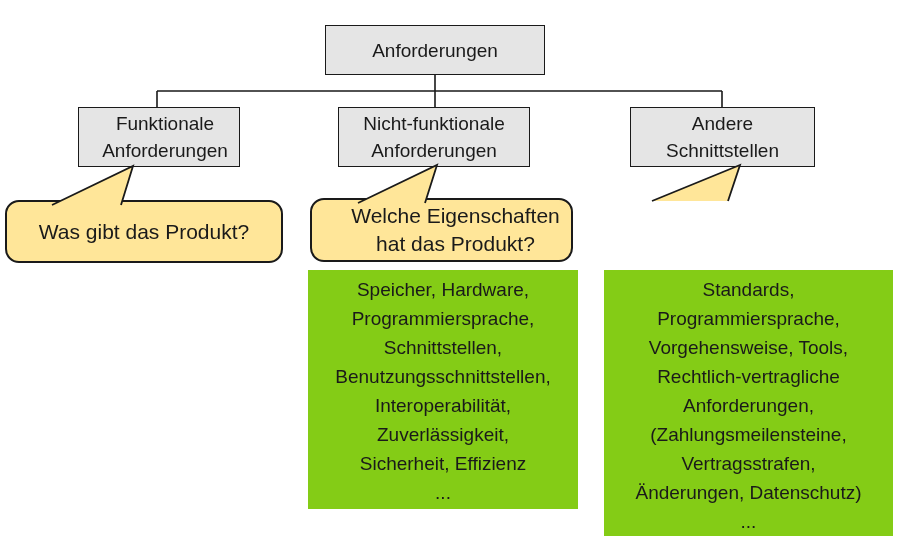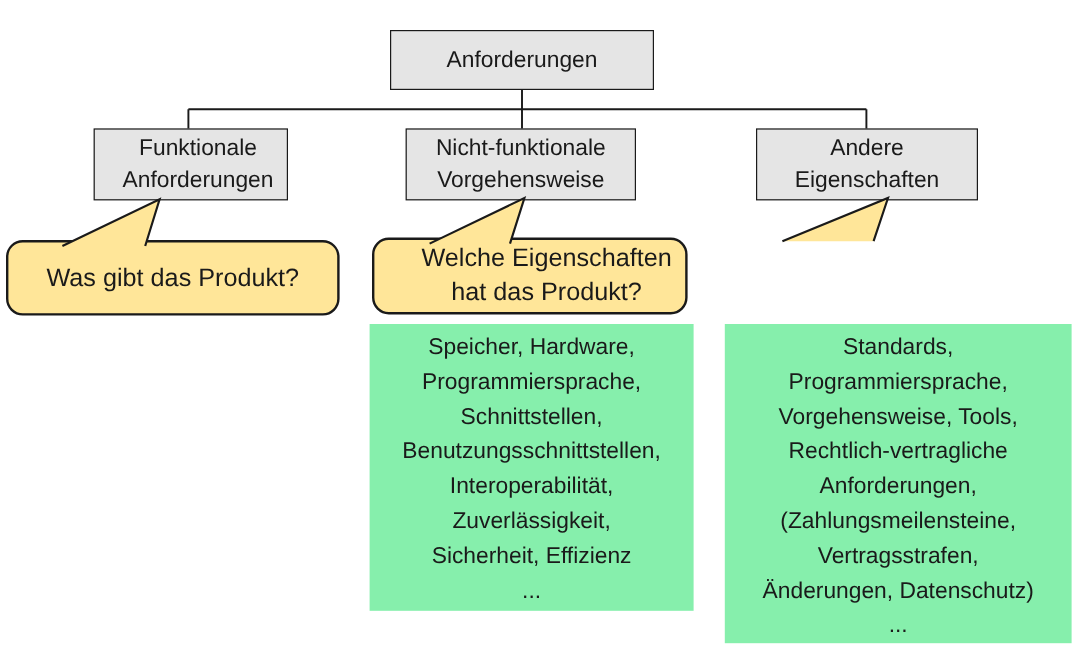--- a/index.html
+++ b/index.html
@@ -25,21 +25,21 @@
     background:#FFE699;
     border:2px solid #1a1a1a;
     border-radius:14px;
     display:flex;align-items:center;justify-content:center;
     text-align:center;
     font-size:21px;line-height:28px;
     white-space:pre-line;
     z-index:2;
   }
   .examples{
-    background:#86efac;
+    background:#84cc16;
     display:flex;align-items:flex-start;justify-content:center;
     text-align:center;
     font-size:19px;line-height:29px;
     white-space:pre-line;
     padding-top:5px;
     z-index:1;
   }
   #overlay{
     position:absolute;left:0;top:0;width:898px;height:540px;
     z-index:3;pointer-events:none;
@@ -53,25 +53,25 @@
   <div class="abs node-box" style="left:325px;top:25px;width:220px;height:50px;">
     <span>Anforderungen</span>
   </div>
 
   <div class="abs node-box" style="left:78px;top:107px;width:162px;height:60px;padding-left:12px;">
     <span>Funktionale
 Anforderungen</span>
   </div>
   <div class="abs node-box" style="left:338px;top:107px;width:192px;height:60px;">
     <span>Nicht-funktionale
-Vorgehensweise</span>
+Anforderungen</span>
   </div>
   <div class="abs node-box" style="left:630px;top:107px;width:185px;height:60px;">
     <span>Andere
-Eigenschaften</span>
+Schnittstellen</span>
   </div>
 
   <div class="abs bubble" style="left:5px;top:200px;width:278px;height:63px;">
     <span>Was gibt das Produkt?</span>
   </div>
   <div class="abs bubble" style="left:310px;top:198px;width:263px;height:64px;padding-left:28px;">
     <span>Welche Eigenschaften
 hat das Produkt?</span>
   </div>
 

